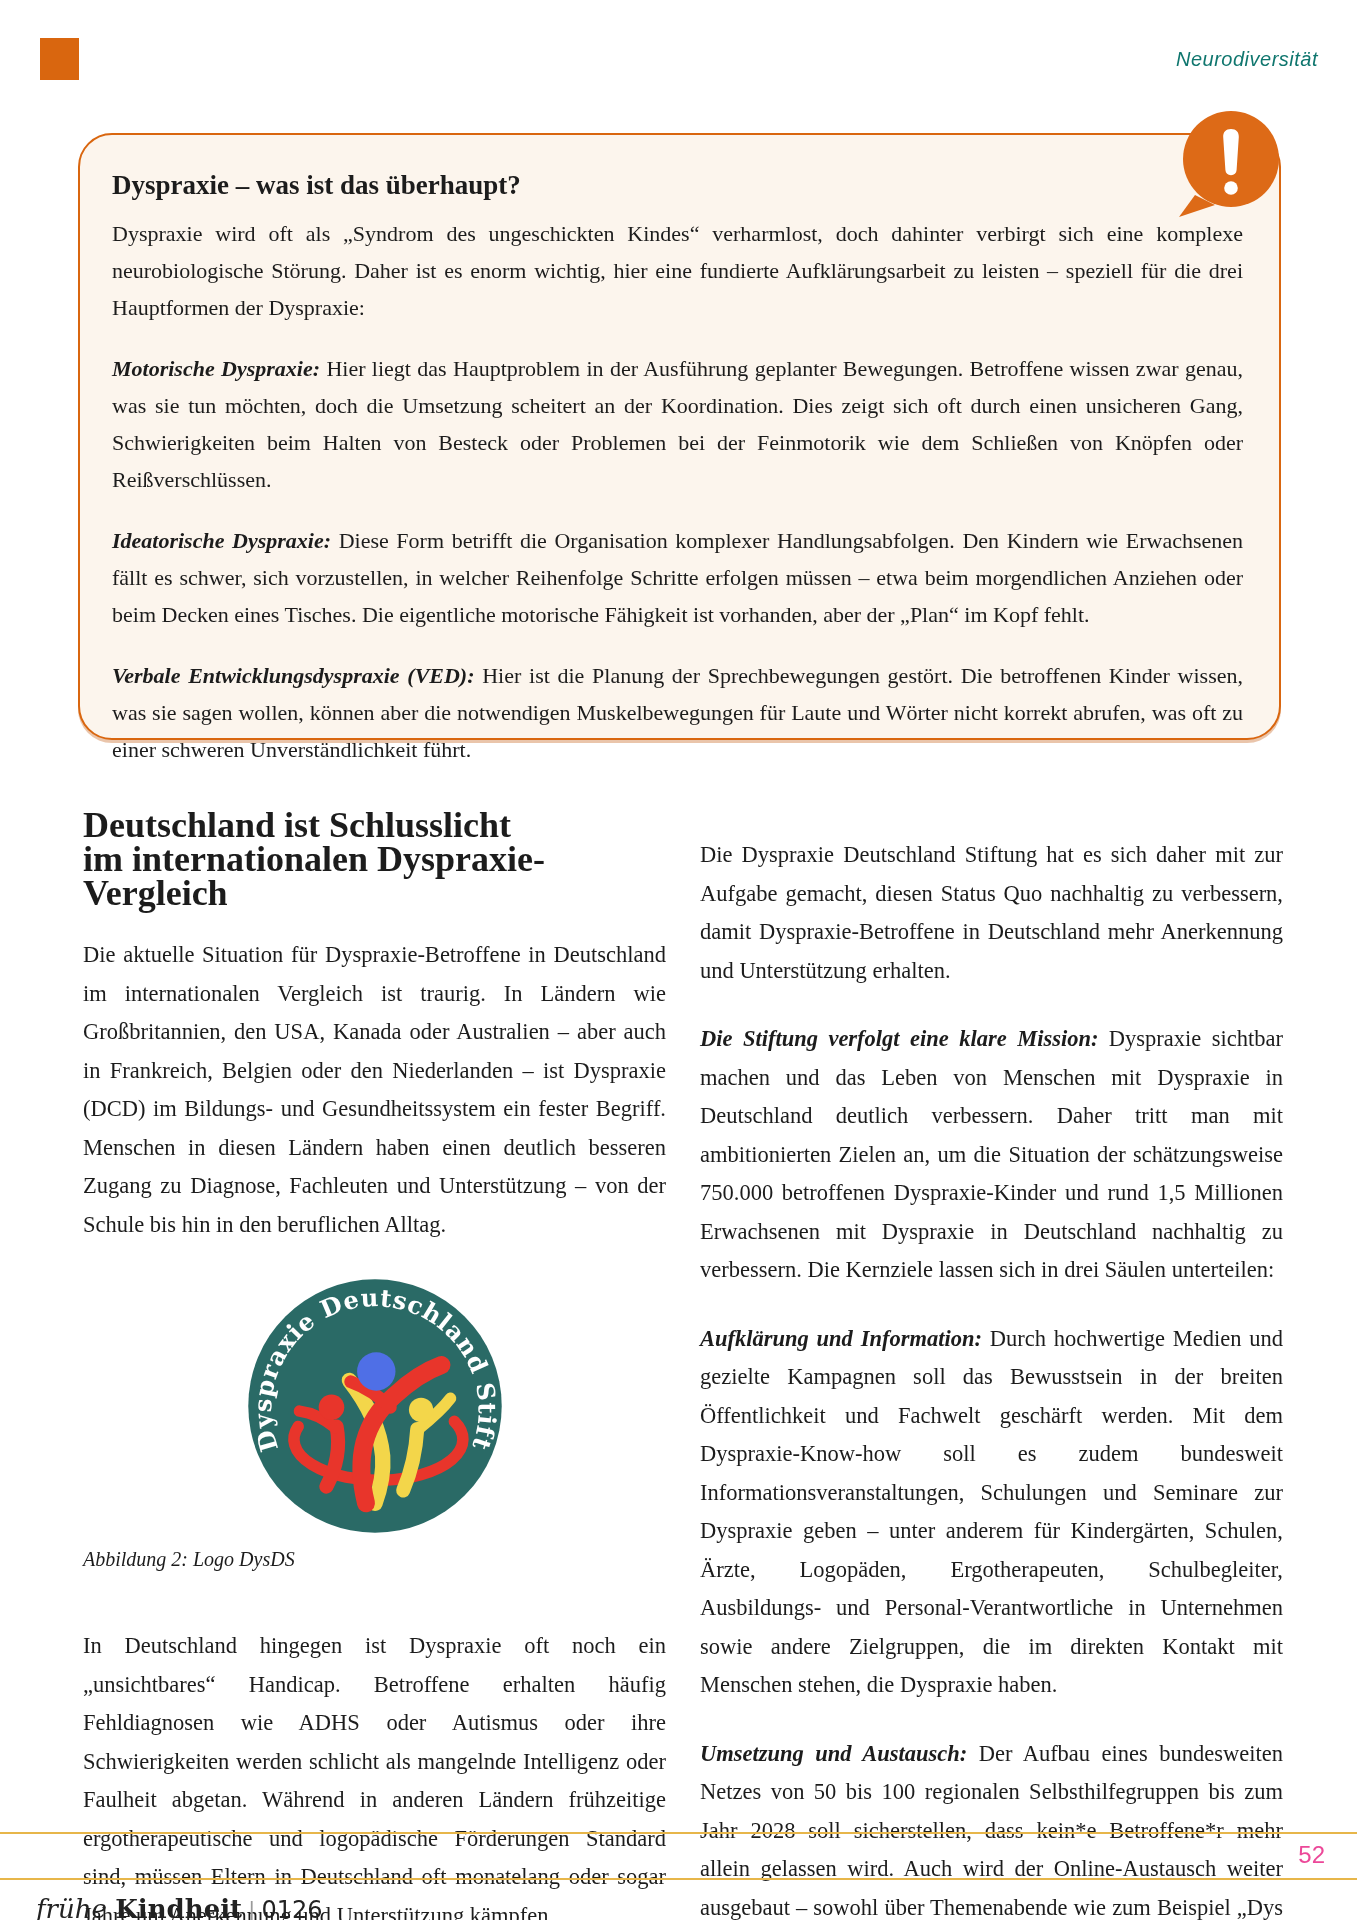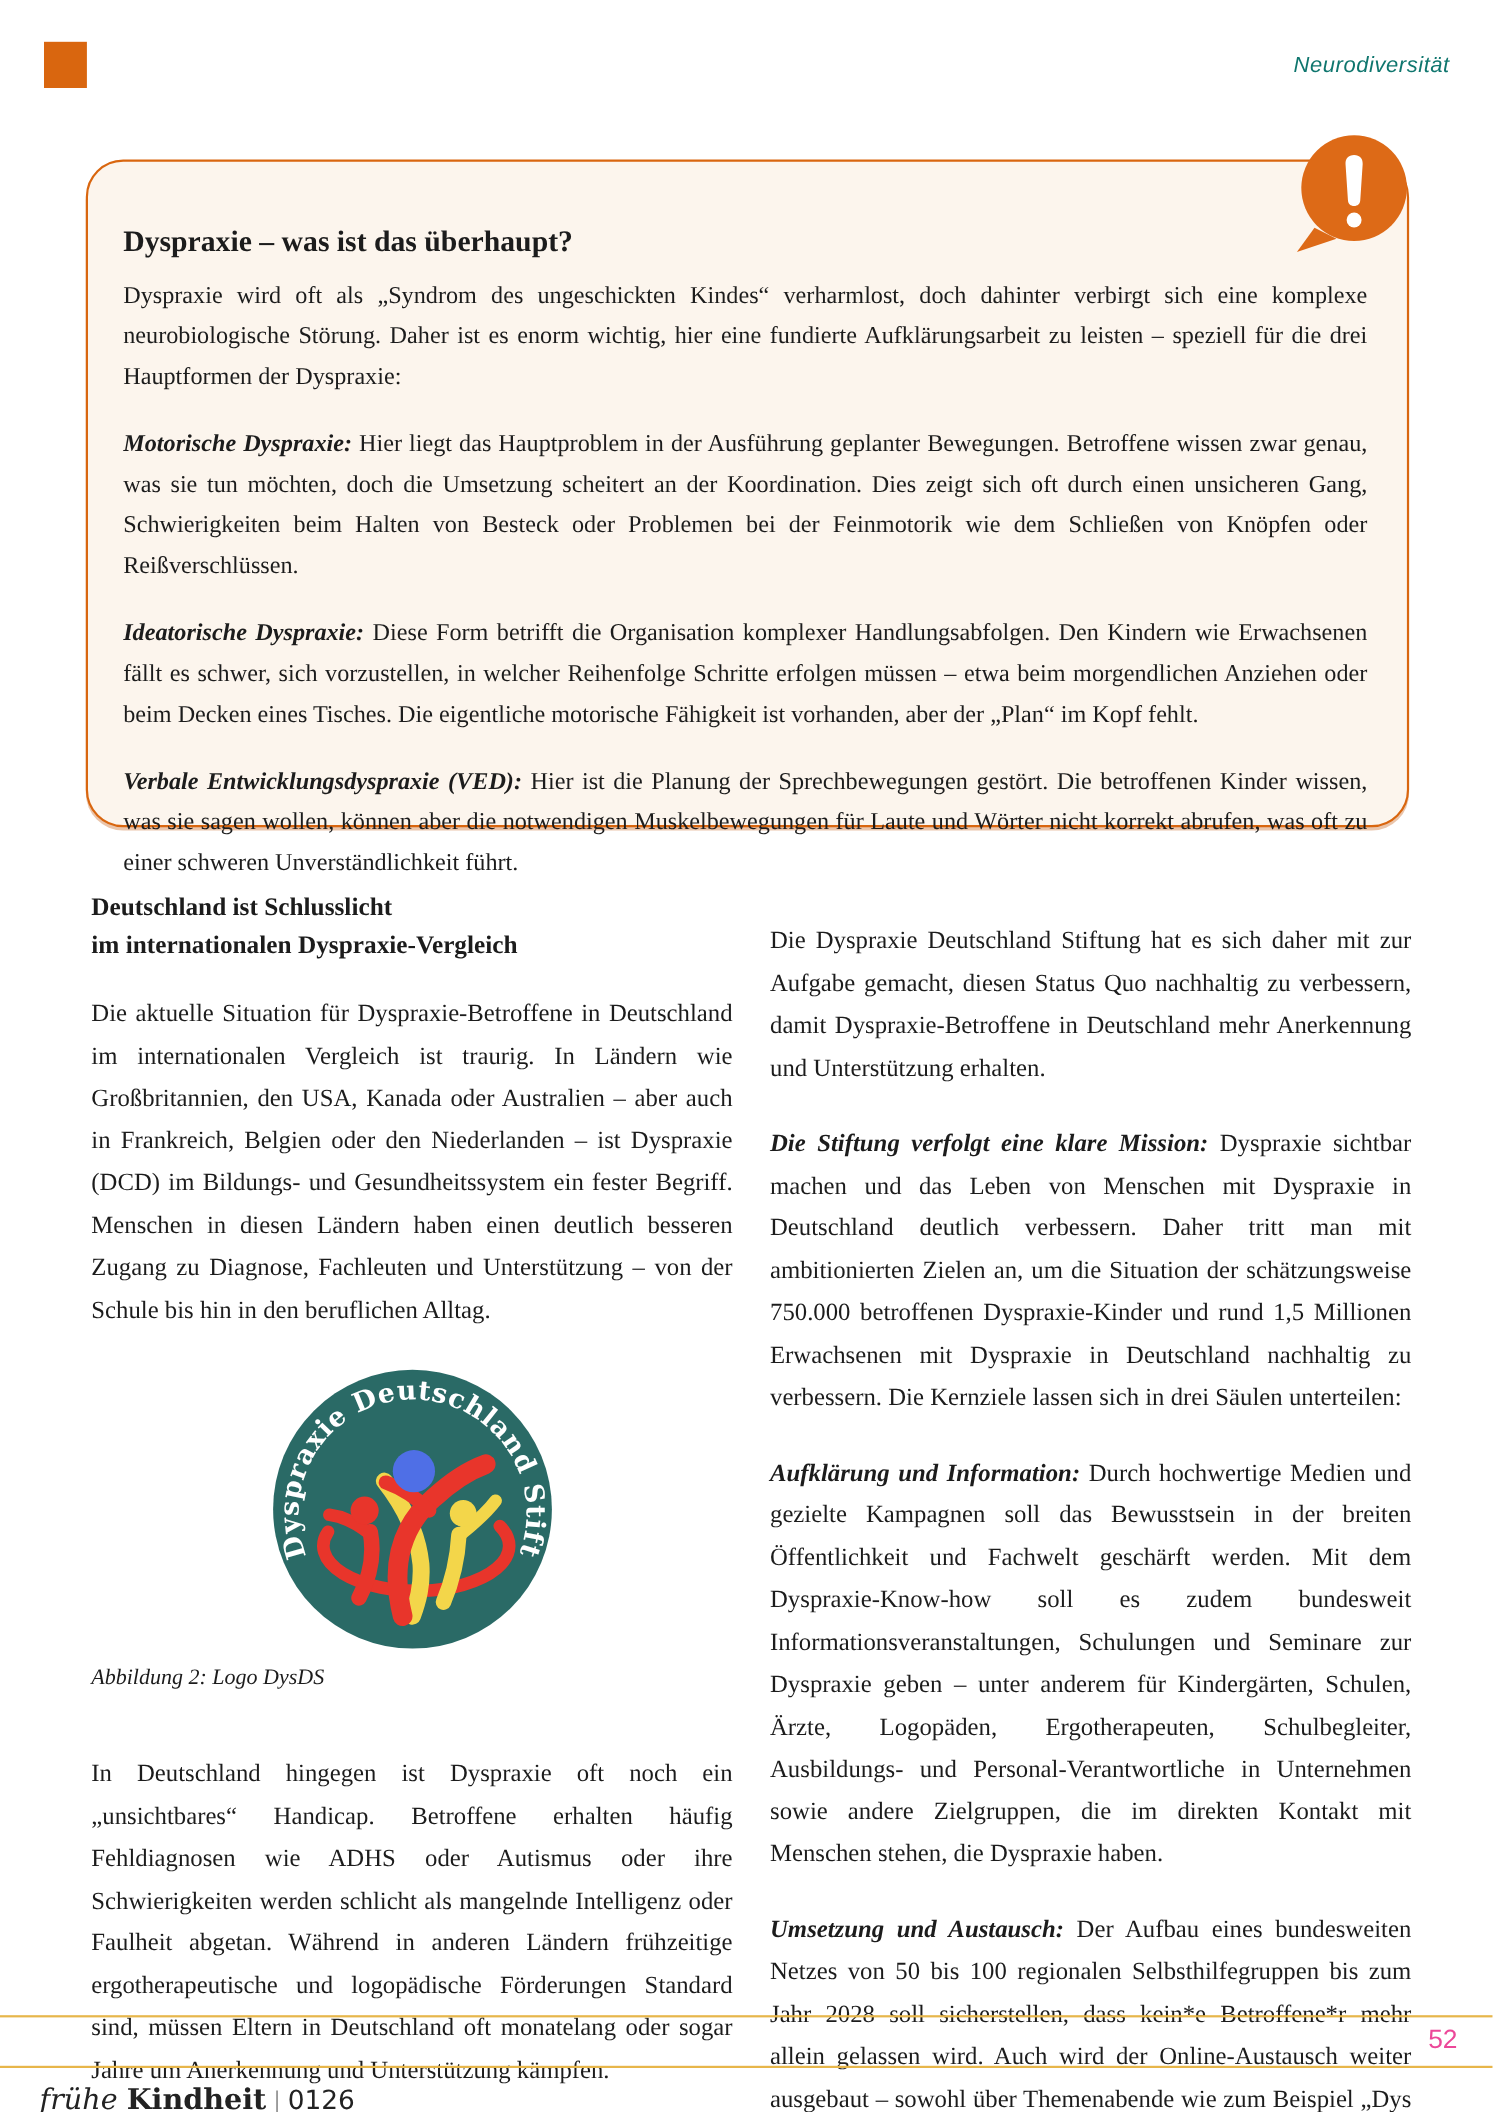--- a/index.html
+++ b/index.html
@@ -10,41 +10,41 @@
   .corner-square{
     position:absolute;left:40px;top:38px;width:39px;height:42px;background:#d9660f;
   }
   .page-tag{
     position:absolute;top:48px;right:39px;
     font-family:"Liberation Sans",sans-serif;font-style:italic;
     font-size:20px;color:#0f766e;letter-spacing:0.5px;
   }
   
   .info-box{
-    position:absolute;left:78px;top:145px;width:1203px;height:607px;
+    position:absolute;left:78px;top:133px;width:1203px;height:607px;
     background:#fcf5ed;border:2px solid #d9660f;border-radius:34px;
-    box-sizing:border-box;padding:56px 36px 0 32px;
+    box-sizing:border-box;padding:34px 36px 0 32px;
     box-shadow:0 3px 0 rgba(196,90,15,0.35);
   }
   .info-box h2{
     margin:0 0 14px 0;font-size:27px;line-height:32px;font-weight:bold;
   }
   .info-box p{
     margin:0 0 24px 0;font-size:22px;line-height:37px;text-align:justify;
   }
   .bubble-icon{
     position:absolute;right:-8px;top:-30px;width:120px;height:118px;
   }
   
   .columns{
     position:absolute;left:83px;top:808px;width:1200px;display:flex;gap:34px;
   }
   .col{width:583px;box-sizing:border-box;}
   .col h3{
-    margin:0 0 26px 0;font-size:23px;line-height:34px;font-weight:bold;
+    margin:0 0 26px 0;font-size:36px;line-height:34px;font-weight:bold;
   }
   .col p{
     margin:0 0 30px 0;font-size:22.5px;line-height:38.5px;text-align:justify;
   }
   .col-right{padding-top:28px;}
   .col-right h3{margin-top:46px;margin-bottom:24px;}
   .lead{font-weight:bold;font-style:italic;}
   .logo-wrap{
     width:100%;display:flex;justify-content:center;margin:34px 0 14px 0;
   }

